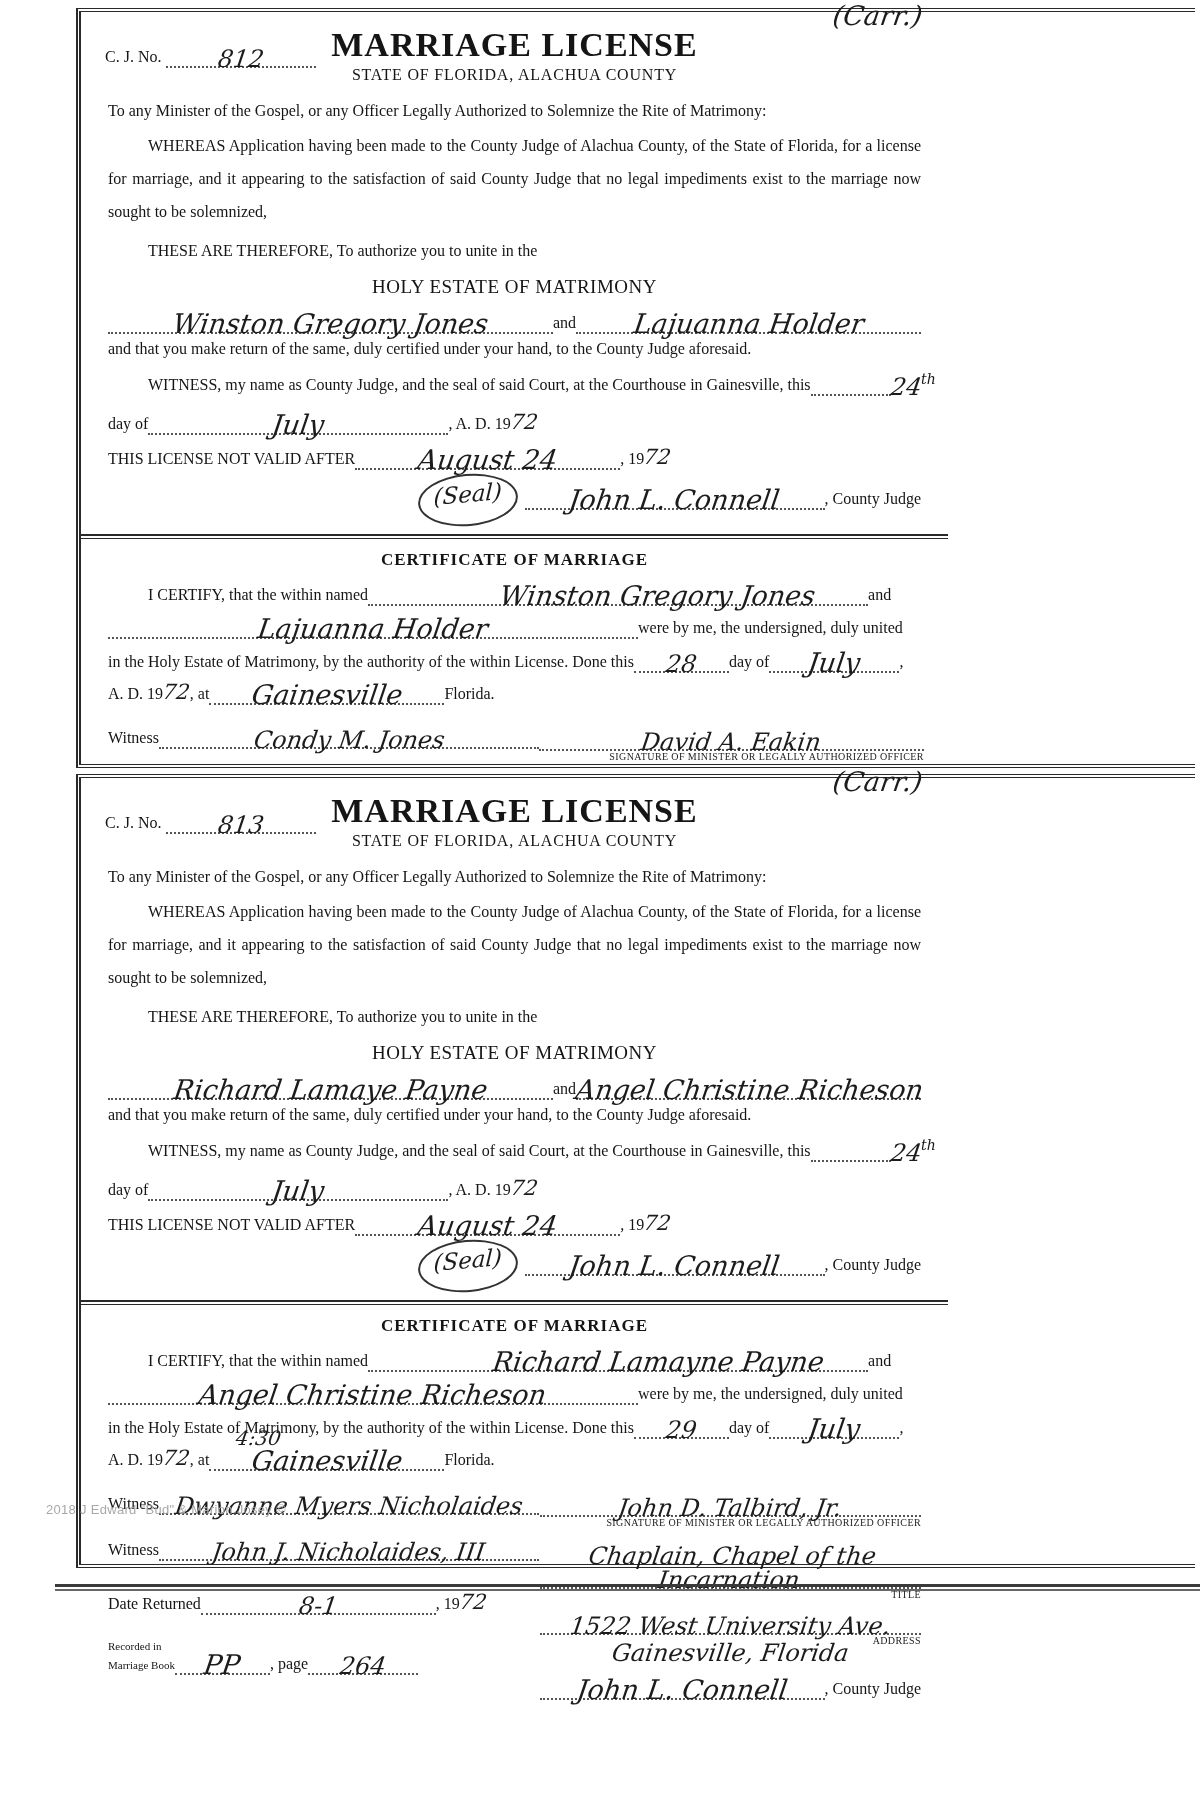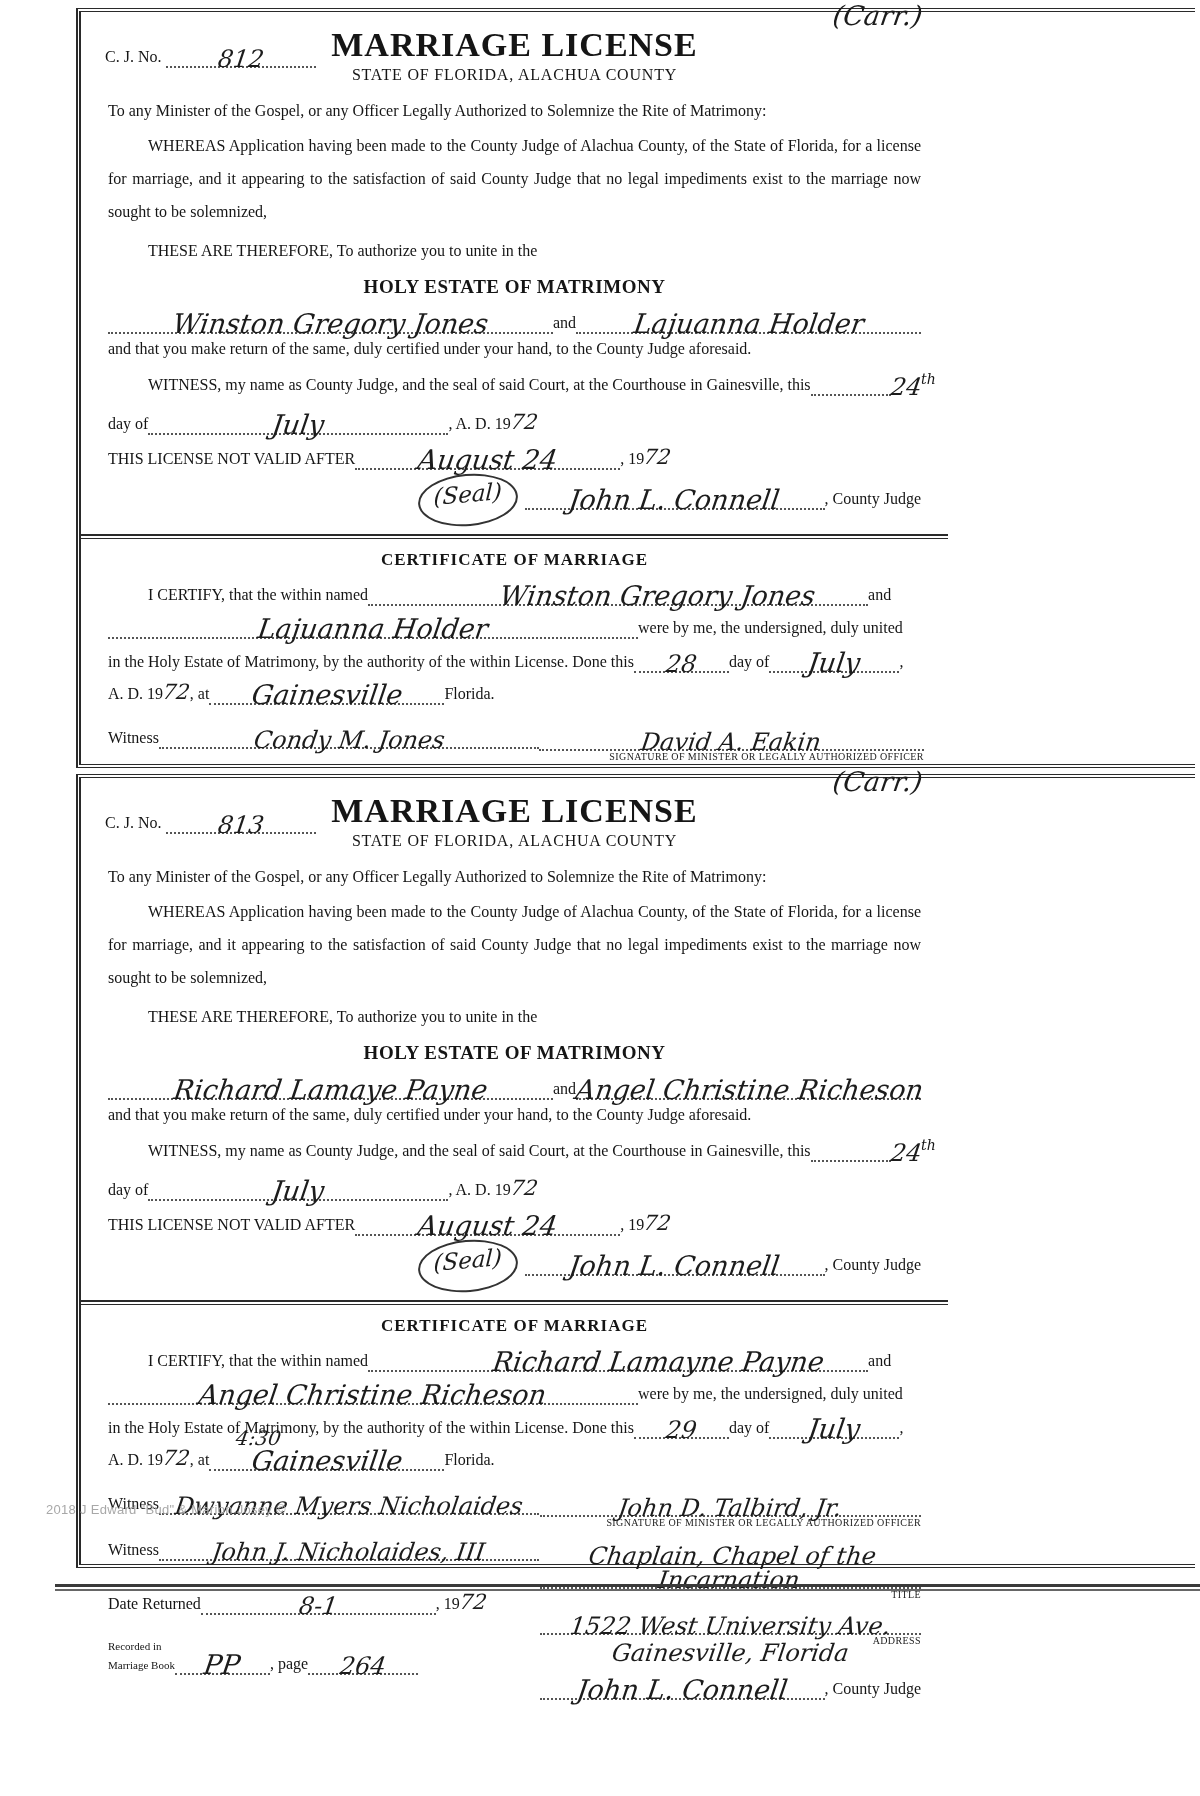--- a/index.html
+++ b/index.html
@@ -16,21 +16,21 @@
   .hw-sm{font-size:21px}
   .hwsup{font-family:"DejaVu Serif",serif;font-style:italic;font-size:14px;vertical-align:super}
   .dl{display:inline-block;border-bottom:2px dotted #555;text-align:center;vertical-align:baseline;line-height:1}
   .dl>.hw{position:relative;top:5px}
   .p{font-size:16px;line-height:33px;text-align:justify}
   .nowrap{white-space:nowrap;text-align:left}
   .ind{text-indent:40px}
   .cjno{position:absolute;left:24px;top:30px;font-size:17px;white-space:nowrap}
   .title{text-align:center;font-size:34px;font-weight:bold;letter-spacing:1px;line-height:38px;padding-top:4px}
   .subtitle{text-align:center;font-size:16px;letter-spacing:0.8px;line-height:22px}
-  .center-head{text-align:center;font-size:19px;font-weight:bold;letter-spacing:0.5px;margin-top:8px;line-height:24px}
+  .center-head{text-align:center;font-size:19px;font-weight:normal;letter-spacing:0.5px;margin-top:8px;line-height:24px}
   .cert-head{text-align:center;font-size:17px;font-weight:bold;letter-spacing:1px;margin-top:10px;line-height:22px}
   .names{margin-top:6px;white-space:nowrap;line-height:30px}
   .sealrow{text-align:right;margin-top:0px;line-height:40px;font-size:16px;padding-right:0}
   .seal{display:inline-block;border:2px solid #333;border-radius:50%;padding:1px 14px 7px 14px;transform:rotate(-5deg);vertical-align:middle;margin-right:6px}
   .rule{height:5px;border-top:2px solid #2a2a2a;border-bottom:1px solid #2a2a2a;margin:8px 0 0 -27px;width:867px}
   .grid{display:flex;margin-top:4px}
   .gl{width:455px}
   .gr{width:385px}
   .grow{line-height:22px;margin-top:14px}
   .gl .grow1{margin-top:12px}

